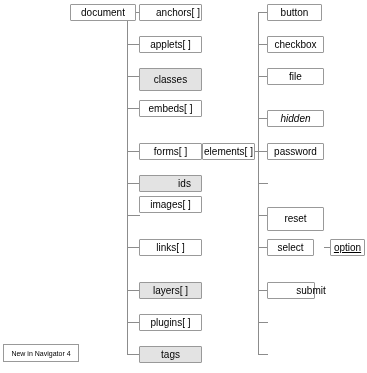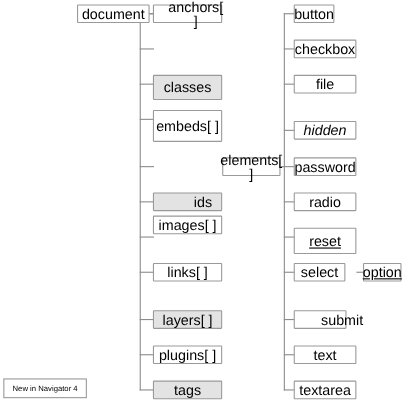--- a/index.html
+++ b/index.html
@@ -17,21 +17,21 @@
     position: relative;
     width: 367px;
     height: 373px;
   }
   .node {
     position: absolute;
     box-sizing: border-box;
     border: 1px solid #999999;
     background: #ffffff;
     color: #000000;
-    font-size: 13px;
+    font-size: 10px;
     line-height: 1;
     display: flex;
     align-items: center;
     justify-content: center;
     text-align: center;
     border-radius: 1px;
   }
   .node.shaded {
     background: #e3e3e3;
   }
@@ -90,40 +90,39 @@
   <div class="edge h" style="left:258px; top:247px; width:10px;"></div>
   <div class="edge h" style="left:258px; top:290px; width:10px;"></div>
   <div class="edge h" style="left:258px; top:322px; width:10px;"></div>
   <div class="edge h" style="left:258px; top:354px; width:10px;"></div>
 
   <div class="edge h" style="left:324px; top:247px; width:6px;"></div>
 
   <div class="node" id="n-root" style="left: 70px; top: 4px; width: 66px; height: 17px;">document</div>
 
   <div class="node" id="n-l2-0" style="left: 139px; top: 4px; width: 63px; height: 17px; padding-left: 15px;">anchors[ ]</div>
+  <div class="node" id="n-l2-1" style="left: 139px; top: 36px; width: 63px; height: 17px;">applets[ ]</div>
   <div class="node shaded" id="n-l2-2" style="left: 139px; top: 68px; width: 63px; height: 23px;">classes</div>
-  <div class="node" id="n-l2-3" style="left: 139px; top: 100px; width: 63px; height: 29px;">embeds[ ]</div>
+  <div class="node" id="n-l2-3" style="left: 139px; top: 100px; width: 63px; height: 17px;">embeds[ ]</div>
+  <div class="node" id="n-l2-4" style="left: 139px; top: 143px; width: 63px; height: 17px;">forms[ ]</div>
   <div class="node shaded" id="n-l2-5" style="left: 139px; top: 175px; width: 63px; height: 17px; padding-left: 28px;">ids</div>
   <div class="node" id="n-l2-6" style="left: 139px; top: 196px; width: 63px; height: 17px;">images[ ]</div>
   <div class="node" id="n-l2-7" style="left: 139px; top: 239px; width: 63px; height: 17px;">links[ ]</div>
   <div class="node" id="n-l2-9" style="left: 139px; top: 314px; width: 63px; height: 17px;">plugins[ ]</div>
   <div class="node shaded" id="n-l2-8" style="left: 139px; top: 282px; width: 63px; height: 17px;">layers[ ]</div>
   <div class="node shaded" id="n-l2-10" style="left: 139px; top: 346px; width: 63px; height: 17px;">tags</div>
 
   <div class="node" id="n-elements" style="left: 202px; top: 143px; width: 53px; height: 17px;">elements[ ]</div>
 
-  <div class="node" id="n-l4-0" style="left: 267px; top: 4px; width: 37px; height: 17px;">button</div>
+  <div class="node" id="n-l4-0" style="left: 267px; top: 4px; width: 55px; height: 17px;">button</div>
   <div class="node" id="n-l4-1" style="left: 267px; top: 36px; width: 57px; height: 17px;">checkbox</div>
   <div class="node" id="n-l4-2" style="left: 267px; top: 68px; width: 57px; height: 17px;">file</div>
   <div class="node" id="n-l4-3" style="left: 267px; top: 110px; width: 57px; height: 17px; font-style: italic;">hidden</div>
   <div class="node" id="n-l4-4" style="left: 267px; top: 143px; width: 57px; height: 17px;">password</div>
-  <div class="node" id="n-l4-5" style="left: 267px; top: 175px; width: 57px; height: 17px;">radio</div>
-  <div class="node" id="n-l4-6" style="left: 267px; top: 207px; width: 57px; height: 24px; text-decoration: underline;">reset</div>
+  <div class="node" id="n-l4-6" style="left: 267px; top: 207px; width: 57px; height: 24px;">reset</div>
   <div class="node" id="n-l4-7" style="left: 267px; top: 239px; width: 47px; height: 17px;">select</div>
   <div class="node" id="n-l4-8" style="left: 267px; top: 282px; width: 48px; height: 17px; padding-left: 40px;">submit</div>
-  <div class="node" id="n-l4-9" style="left: 267px; top: 314px; width: 57px; height: 17px;">text</div>
-  <div class="node" id="n-l4-10" style="left: 267px; top: 346px; width: 57px; height: 17px;">textarea</div>
 
   <div class="node" id="n-option" style="left: 330px; top: 239px; width: 35px; height: 17px; text-decoration: underline;">option</div>
 
   <div class="legend" id="n-legend" style="left: 3px; top: 344px; width: 76px; height: 18px;">New in Navigator 4</div>
 
 </div>
 
 </body></html>

